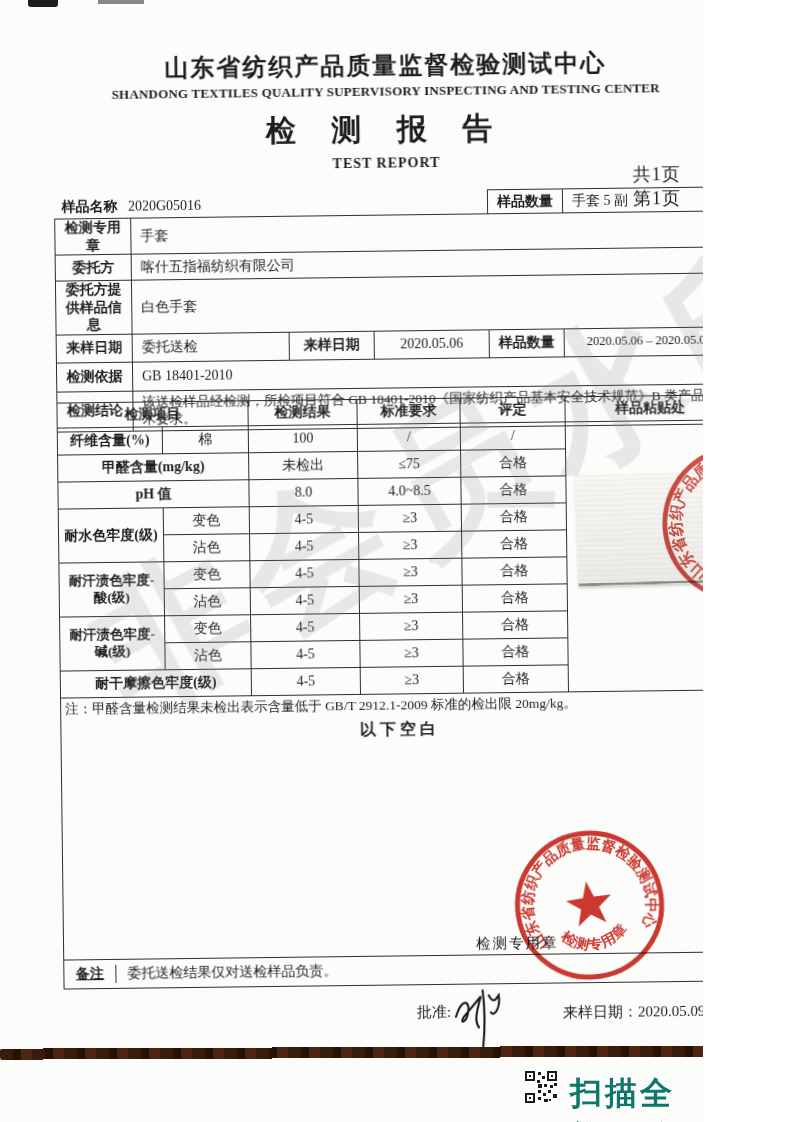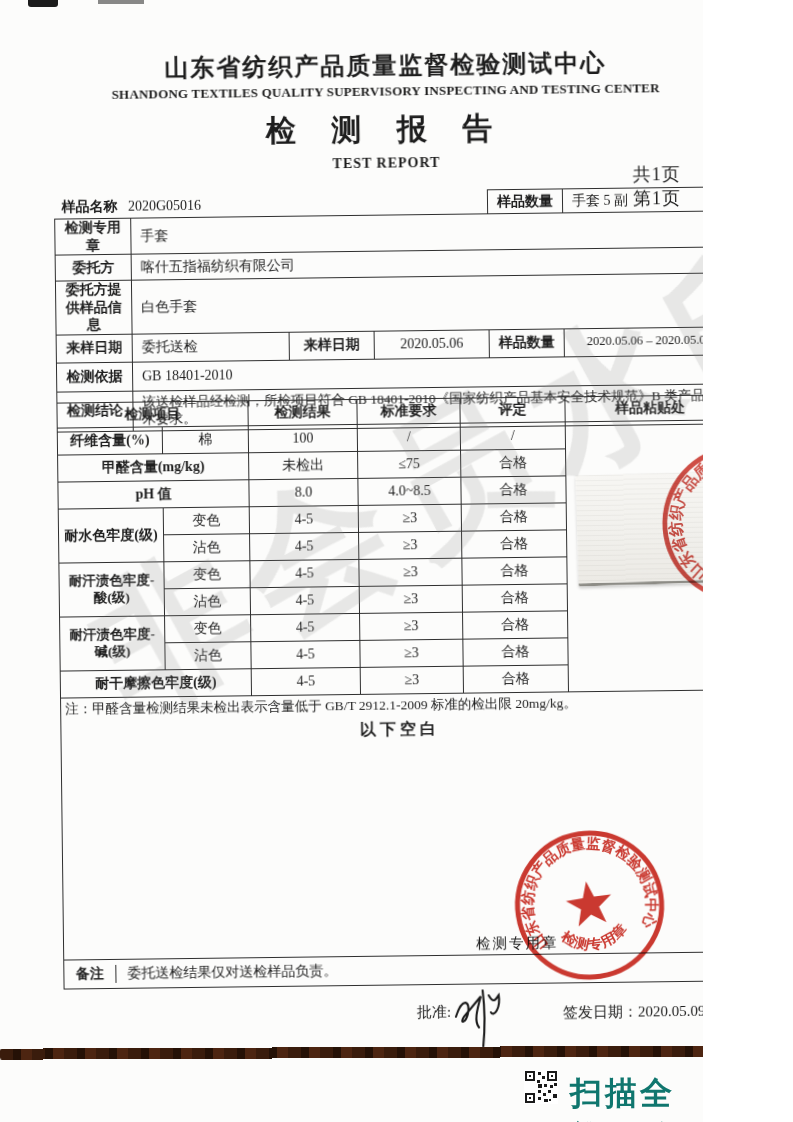--- a/index.html
+++ b/index.html
@@ -23,21 +23,21 @@
   td.lab{font-weight:bold;}
   td.val{text-align:left;padding-left:9px;}
   td.plain{border:none;text-align:left;font-weight:bold;padding-left:7px;}
   td.small{font-size:12.5px;}
   #info-table{top:191px;width:678px;}
   #results-table{top:399px;width:678px;}
   .note-cell{vertical-align:top;text-align:left;padding:3px 4px 0 4px;font-size:13.5px;}
   .blank-line{text-align:center;font-size:16px;letter-spacing:4px;margin-top:5px;font-weight:bold;}
   .remark-wrap{display:flex;height:100%;align-items:stretch;}
   .remark-label{width:51px;flex:0 0 51px;border-right:1.6px solid #2e2e2e;display:flex;
-                align-items:center;justify-content:center;font-weight:bold;}
+                align-items:center;justify-content:center;font-weight:bold;text-decoration:underline;}
   .remark-value{flex:1;display:flex;align-items:center;padding-left:11px;}
   
   .swatch{position:absolute;left:576px;top:477px;width:152px;height:108px;z-index:6;
           background:linear-gradient(#f7f6f3 0%,#f1f0ec 55%,#eceae5 100%);
           transform:rotate(-1deg);border-bottom:3px solid #8d8c86;border-radius:2px;
           box-shadow:0 2px 3px rgba(0,0,0,0.18);}
   .swatch-texture{position:absolute;inset:0;
           background:repeating-linear-gradient(180deg,rgba(90,90,80,0.06) 0 1px,transparent 1px 5px);}
   
   .stamp{position:absolute;z-index:7;mix-blend-mode:multiply;}
@@ -265,21 +265,21 @@
 
     <div class="approve-label">批准:</div>
     <svg class="signature" width="72" height="64" viewBox="0 0 72 64">
       <g fill="none" stroke="#1b1b1b" stroke-width="2.1" stroke-linecap="round">
         <path d="M6,30 C13,9 21,15 18,27 C16,36 9,38 14,30 L31,10 C27,24 24,35 29,41"></path>
         <path d="M39,9 C44,18 46,13 49,9 C51,22 44,31 41,26"></path>
         <path d="M33,4 C35,22 35,42 33,60"></path>
       </g>
     </svg>
     <div class="issue-line">
-      <span>签发日期：</span><span>2020.05.09</span>
+      <span>来样日期：</span><span>2020.05.09</span>
     </div>
   </div>
 
   <div class="edge-line"></div>
   <div class="band-bottom"></div>
   <div class="strip-right"></div>
   <div class="mark-a"></div>
   <div class="mark-b"></div>
 
   <svg class="qr" width="34" height="34" viewBox="0 0 34 34">

